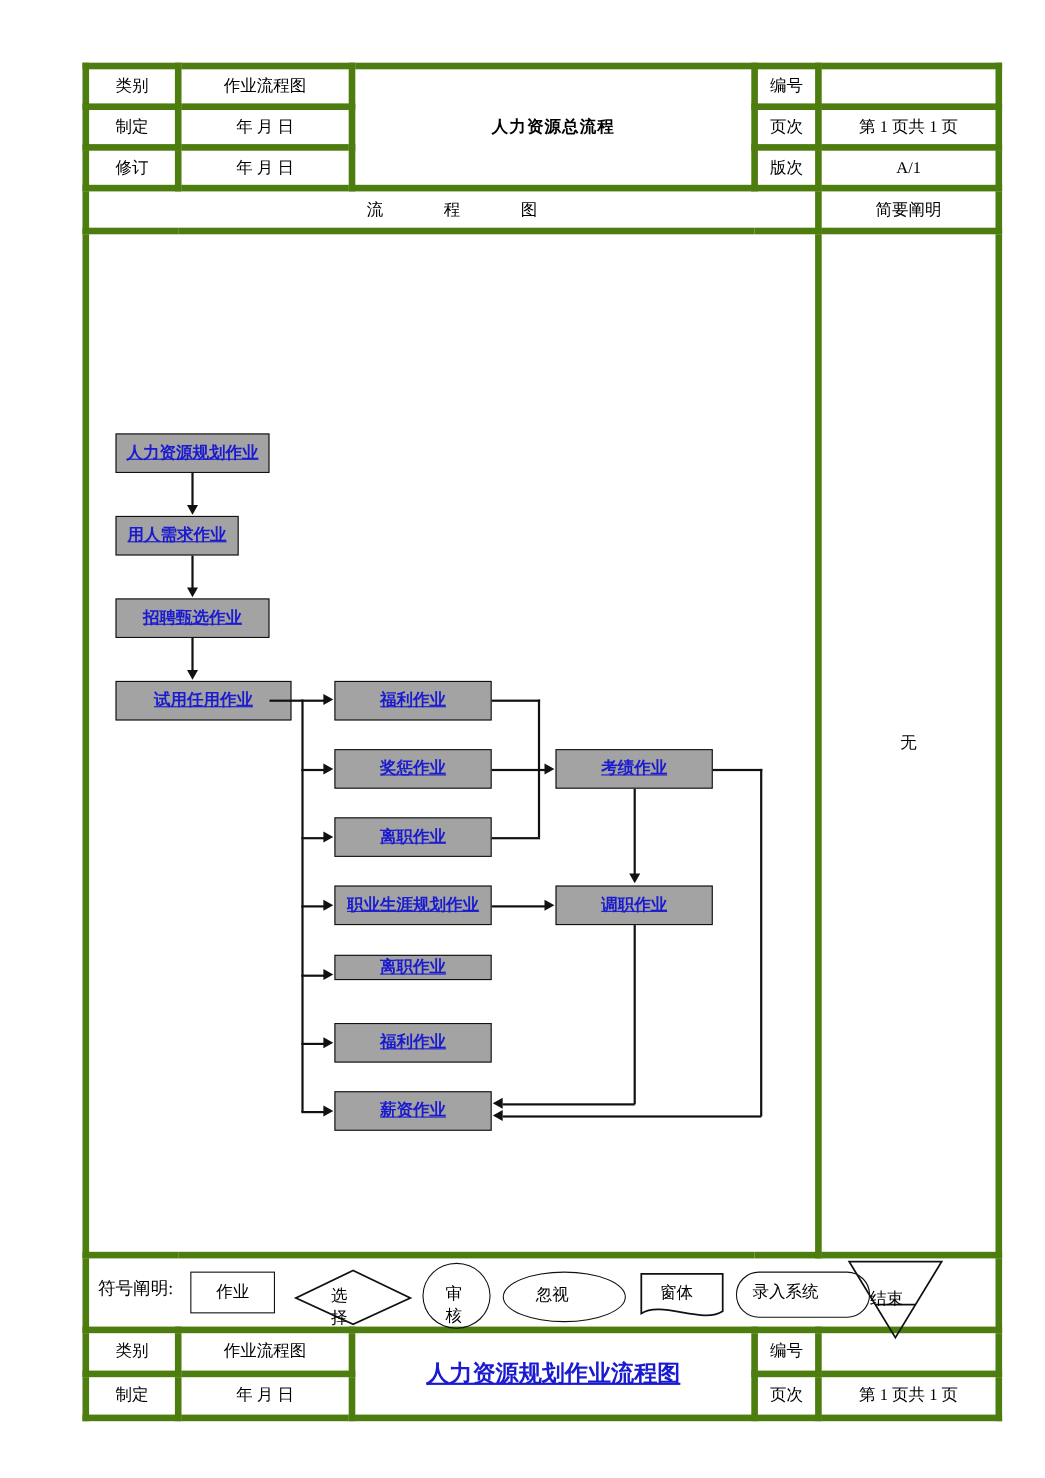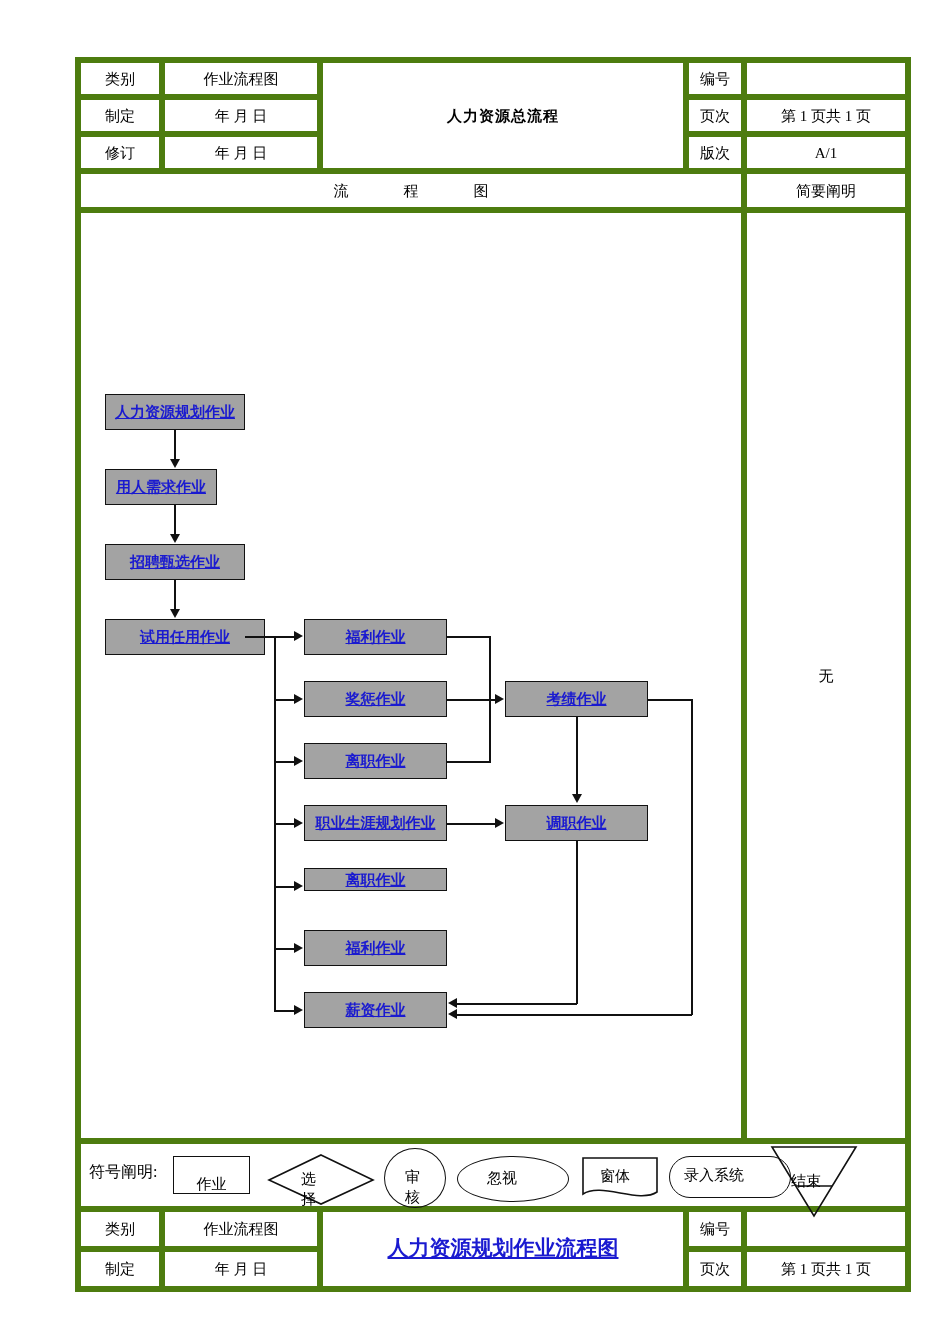--- a/index.html
+++ b/index.html
@@ -214,21 +214,21 @@
       </td>
       <td class="note-cell">无</td>
     </tr>
 
     <tr>
       <td class="legend-cell" colspan="5">
         <div id="legend">
 
           <div class="lg-title">符号阐明:</div>
 
-          <div class="sh-rect" style="position:absolute;left:92px;top:12px;width:75px;height:36px;align-items:flex-end;">
+          <div class="sh-rect" style="position:absolute;left:92px;top:12px;width:75px;height:36px;">
             <span style="font-size:15px;">作业</span>
           </div>
 
           <svg class="diamond" style="left:185px;top:8px;" width="110" height="54">
             <polygon points="55,3 107,28 55,52 3,28" fill="none" stroke="#111" stroke-width="1.6"></polygon>
           </svg>
           <div class="sh-txt" style="left:220px;top:26px;">选</div>
           <div class="sh-txt" style="left:220px;top:46px;">择</div>
 
           <div class="ellipse" style="left:303px;top:4px;width:60px;height:58px;"></div>

